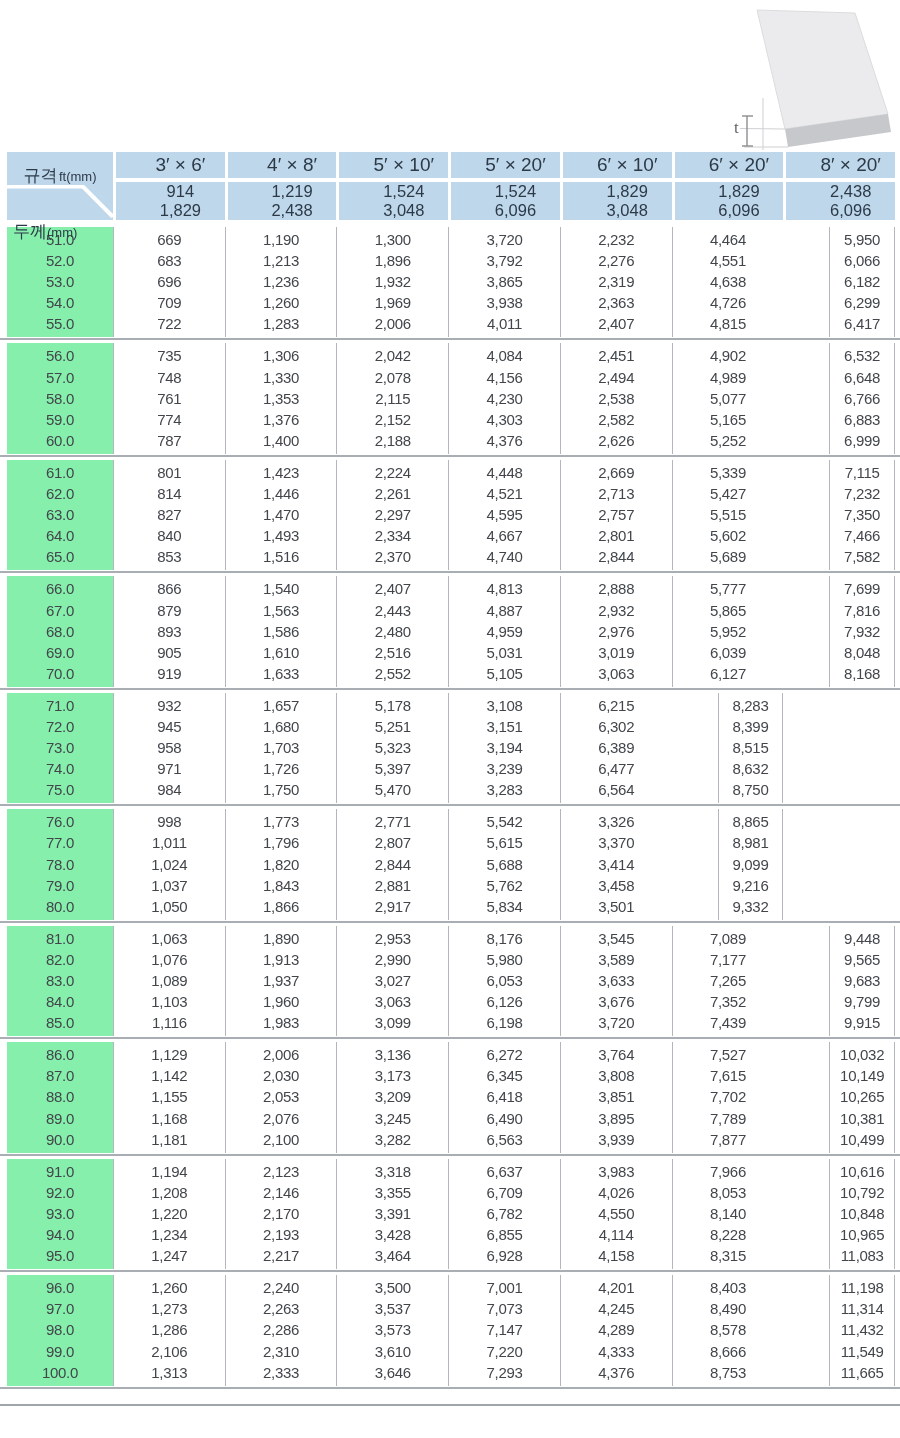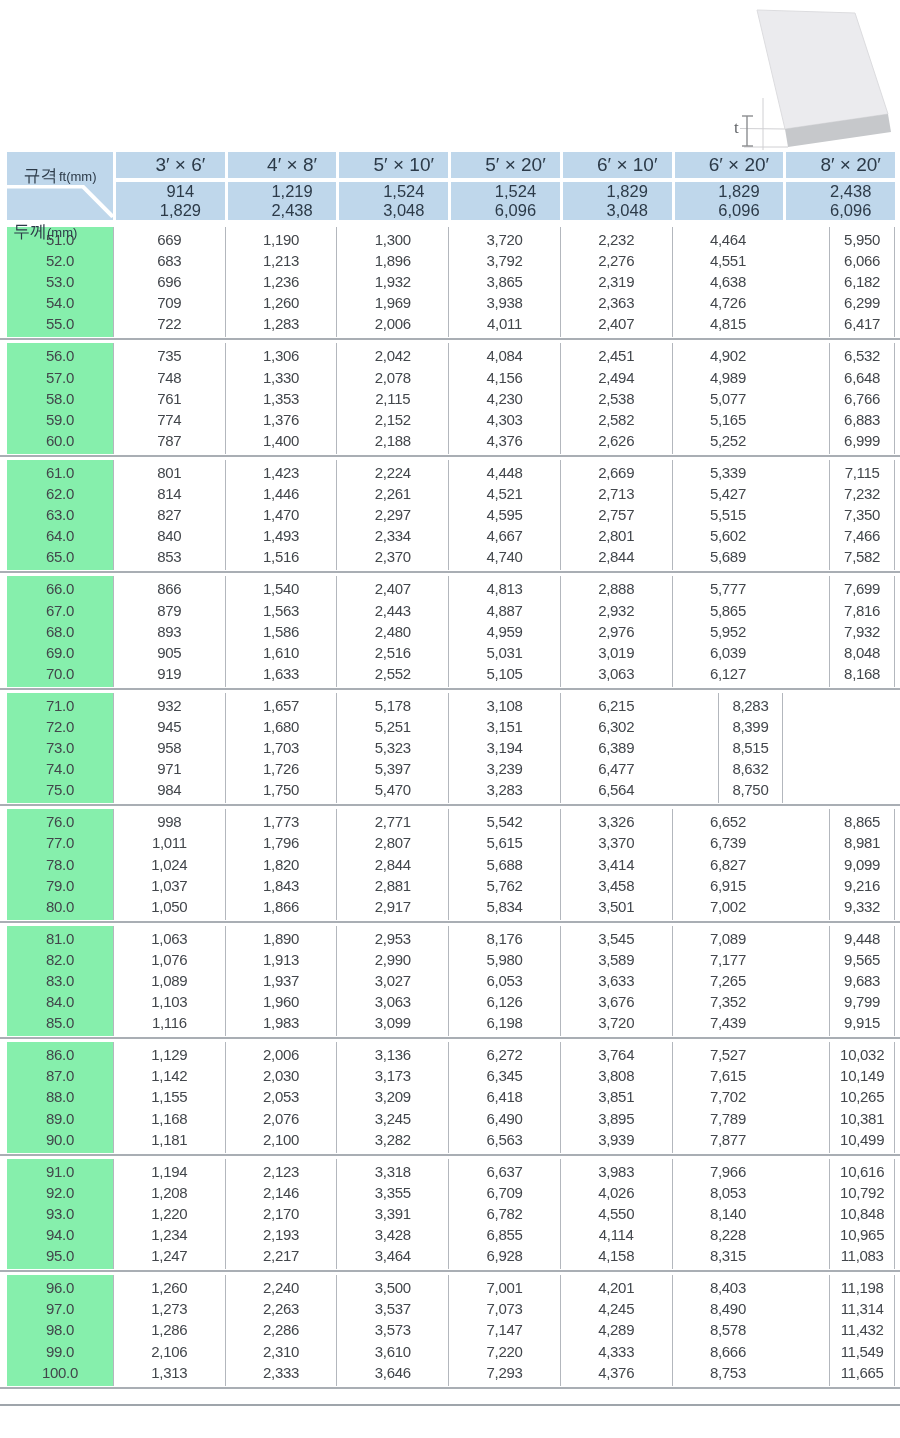--- a/index.html
+++ b/index.html
@@ -441,27 +441,20 @@
             <div class="num">5,834</div>
           </div>
           <div class="cell">
             <div class="num">3,326</div>
             <div class="num">3,370</div>
             <div class="num">3,414</div>
             <div class="num">3,458</div>
             <div class="num">3,501</div>
           </div>
           <div class="cell">
-            <div class="num">6,652</div>
-            <div class="num">6,739</div>
-            <div class="num">6,827</div>
-            <div class="num">6,915</div>
-            <div class="num">7,002</div>
-          </div>
-          <div class="cell">
             <div class="num">8,865</div>
             <div class="num">8,981</div>
             <div class="num">9,099</div>
             <div class="num">9,216</div>
             <div class="num">9,332</div>
           </div>
         </div>
         <div class="sep"></div>
         <div class="block">
           <div class="cell tcol">

